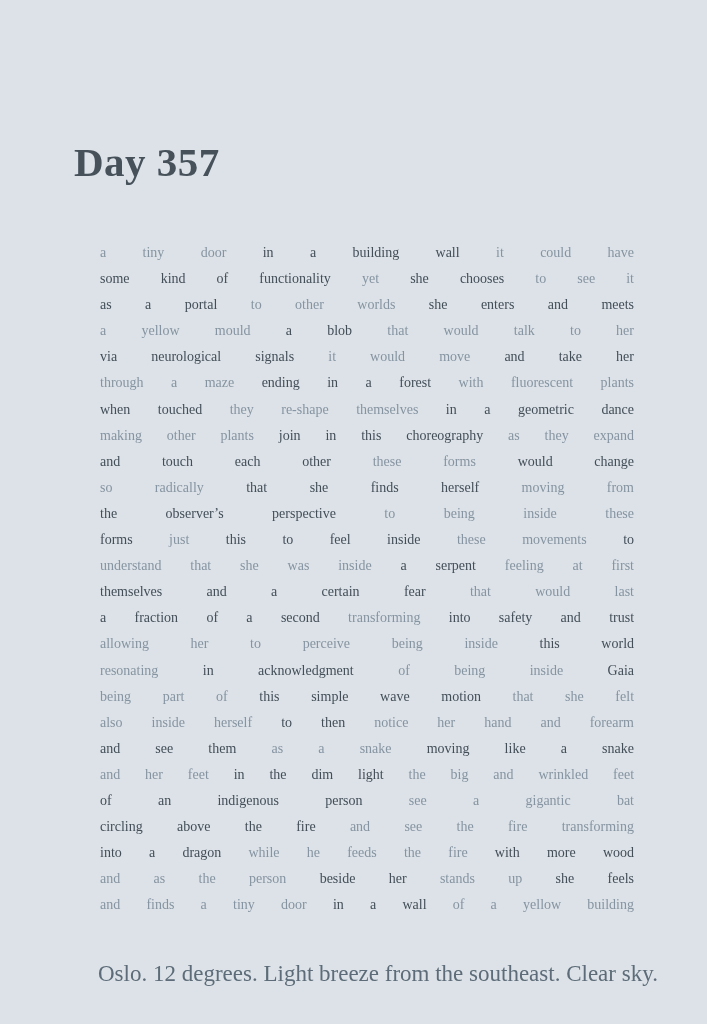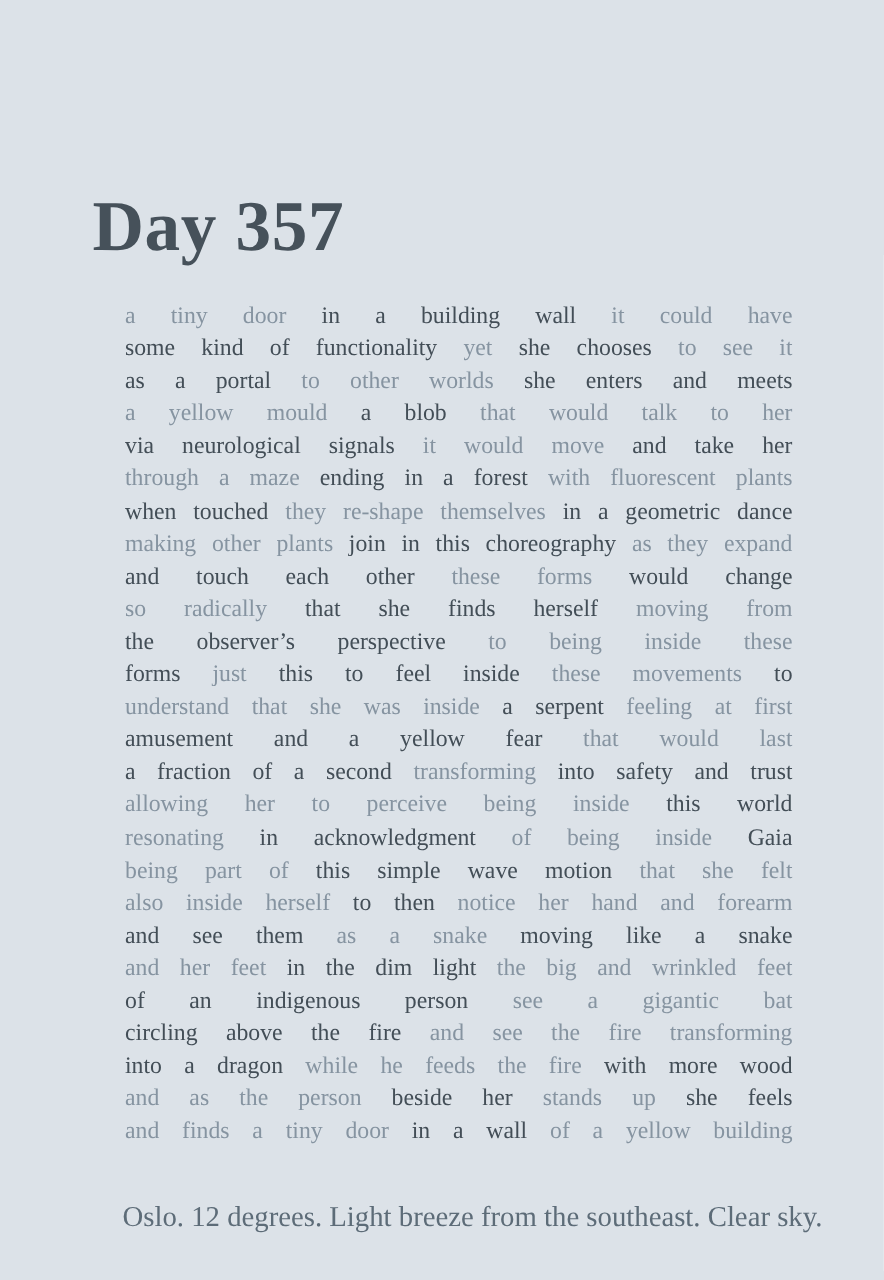--- a/index.html
+++ b/index.html
@@ -8,32 +8,32 @@
     width: 707px;
     height: 1024px;
     background: var(--bg, #dce2e8);
     font-family: "Liberation Serif", "DejaVu Serif", serif;
     overflow: hidden;
   }
   .title {
     position: absolute;
     left: 74px;
     top: 115px;
-    font-size: 57px;
+    font-size: 41px;
     line-height: 1;
     font-weight: bold;
     letter-spacing: 0.5px;
     color: var(--title, #46515a);
   }
   .text-block {
     position: absolute;
     left: 100px;
     top: 240px;
     width: 534px;
-    font-size: 19px;
+    font-size: 14px;
   }
   .line {
     height: 26.1px;
     line-height: 26.1px;
     text-align: justify;
     text-align-last: justify;
     overflow: hidden;
   }
   .dark  { color: var(--dark, #434e57); }
   .light { color: var(--light, #8694a1); }
@@ -57,21 +57,21 @@
       <div class="line"><span class="light">a yellow mould</span> <span class="dark">a blob</span> <span class="light">that would talk to her</span></div>
       <div class="line"><span class="dark">via neurological signals</span> <span class="light">it would move</span> <span class="dark">and take her</span></div>
       <div class="line"><span class="light">through a maze</span> <span class="dark">ending in a forest</span> <span class="light">with fluorescent plants</span></div>
       <div class="line"><span class="dark">when touched</span> <span class="light">they re-shape themselves</span> <span class="dark">in a geometric dance</span></div>
       <div class="line"><span class="light">making other plants</span> <span class="dark">join in this choreography</span> <span class="light">as they expand</span></div>
       <div class="line"><span class="dark">and touch each other</span> <span class="light">these forms</span> <span class="dark">would change</span></div>
       <div class="line"><span class="light">so radically</span> <span class="dark">that she finds herself</span> <span class="light">moving from</span></div>
       <div class="line"><span class="dark">the observer’s perspective</span> <span class="light">to being inside these</span></div>
       <div class="line"><span class="dark">forms</span> <span class="light">just</span> <span class="dark">this to feel inside</span> <span class="light">these movements</span> <span class="dark">to</span></div>
       <div class="line"><span class="light">understand that she was inside</span> <span class="dark">a serpent</span> <span class="light">feeling at first</span></div>
-      <div class="line"><span class="dark">amusement and a yellow fear</span> <span class="light">that would last</span></div>
+      <div class="line"><span class="dark">themselves and a certain fear</span> <span class="light">that would last</span></div>
       <div class="line"><span class="dark">a fraction of a second</span> <span class="light">transforming</span> <span class="dark">into safety and trust</span></div>
       <div class="line"><span class="light">allowing her to perceive being inside</span> <span class="dark">this world</span></div>
       <div class="line"><span class="light">resonating</span> <span class="dark">in acknowledgment</span> <span class="light">of being inside</span> <span class="dark">Gaia</span></div>
       <div class="line"><span class="light">being part of</span> <span class="dark">this simple wave motion</span> <span class="light">that she felt</span></div>
       <div class="line"><span class="light">also inside herself</span> <span class="dark">to then</span> <span class="light">notice her hand and forearm</span></div>
       <div class="line"><span class="dark">and see them</span> <span class="light">as a snake</span> <span class="dark">moving like a snake</span></div>
       <div class="line"><span class="light">and her feet</span> <span class="dark">in the dim light</span> <span class="light">the big and wrinkled feet</span></div>
       <div class="line"><span class="dark">of an indigenous person</span> <span class="light">see a gigantic bat</span></div>
       <div class="line"><span class="dark">circling above the fire</span> <span class="light">and see the fire transforming</span></div>
       <div class="line"><span class="dark">into a dragon</span> <span class="light">while he feeds the fire</span> <span class="dark">with more wood</span></div>

